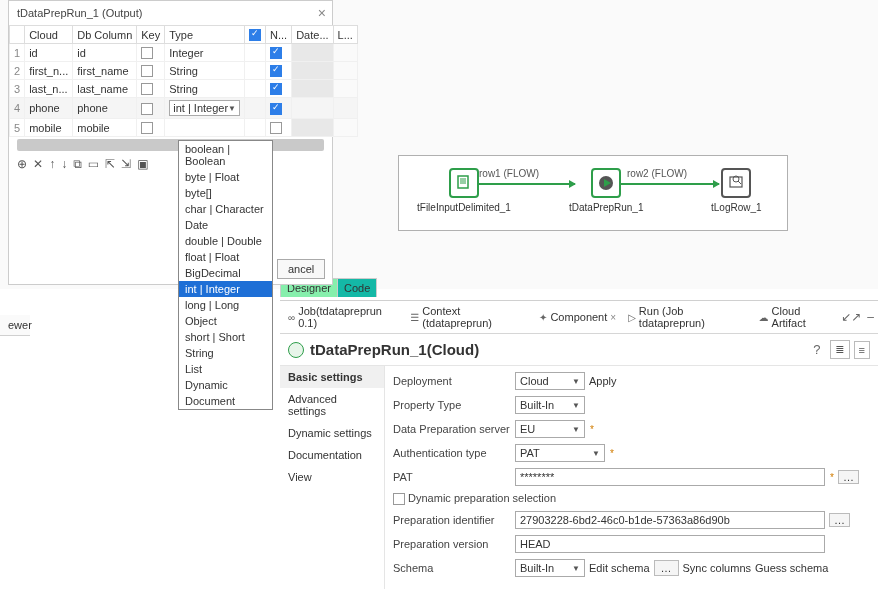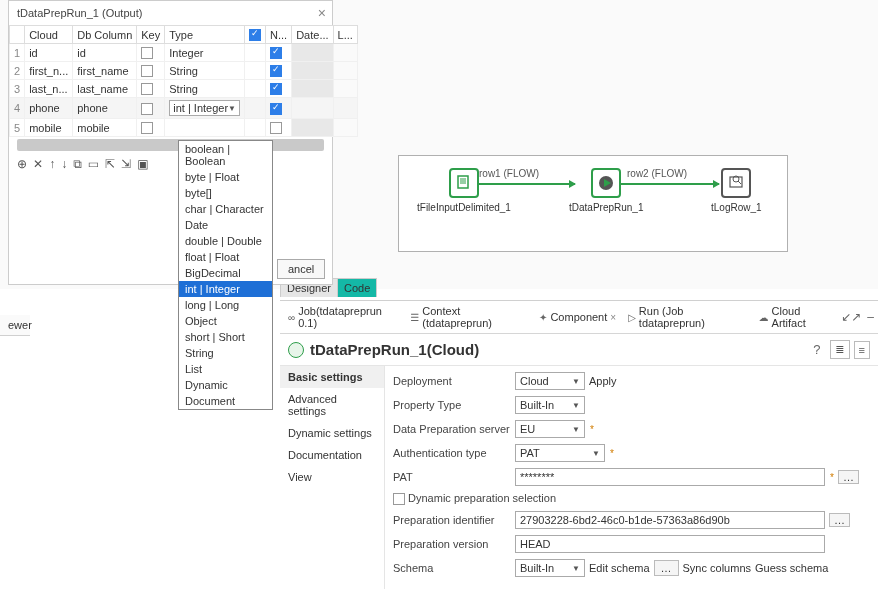--- a/index.html
+++ b/index.html
@@ -38,39 +38,39 @@
       position: absolute; left: 178px; top: 140px; width: 95px;
       background: #fff; border: 1px solid #888; z-index: 30; font-size: 11px;
     }
     .type-dropdown div { padding: 2px 6px; cursor: pointer; }
     .type-dropdown div.hl { background: #1e6fd6; color: #fff; }
 
     
     .footer-tab { position: absolute; left: 0; top: 315px; background: #fafafa; border-bottom: 1px solid #d0d0d0; padding: 4px 8px; font-size: 11px; width: 30px; text-align: left; }
 
     
-    .diagram { position: absolute; left: 398px; top: 155px; width: 390px; height: 97px; border: 1px solid #b0b0b0; background: #fff; z-index: 1; }
+    .diagram { position: absolute; left: 398px; top: 155px; width: 390px; height: 76px; border: 1px solid #b0b0b0; background: #fff; z-index: 1; }
     .node { position: absolute; text-align: center; }
     .node .icon-box { width: 30px; height: 30px; border: 2px solid #2e9e4a; border-radius: 4px; margin: 0 auto 4px; background: #fff; display: flex; align-items: center; justify-content: center; }
     .node .lbl { font-size: 10px; color: #333; white-space: nowrap; }
     .node1 { left: 18px; top: 12px; }
     .node2 { left: 170px; top: 12px; }
     .node3 { left: 312px; top: 12px; }
     .flow-line { position: absolute; top: 27px; height: 2px; background: #2e9e4a; }
     .flow-line::after { content: ""; position: absolute; right: -1px; top: -3px; border-left: 7px solid #2e9e4a; border-top: 4px solid transparent; border-bottom: 4px solid transparent; }
     .flow1 { left: 56px; width: 120px; }
     .flow2 { left: 208px; width: 112px; }
     .flow-lbl { position: absolute; top: 12px; font-size: 10px; color: #555; }
     .flbl1 { left: 80px; }
     .flbl2 { left: 228px; }
 
     
     .design-tabs { position: absolute; left: 280px; top: 282px; font-size: 11px; z-index: 2; }
     .design-tabs span { padding: 3px 6px; border: 1px solid #ccc; border-bottom: none; background: #14b8a6; margin-right: -1px; }
-    .design-tabs span.active { background: #e5e5e5; }
+    .design-tabs span.active { background: #86efac; }
 
     
     .lower-panel { position: absolute; left: 280px; top: 300px; right: 0; bottom: 0; border-top: 1px solid #d0d0d0; background: #fff; z-index: 1; }
     .lp-tabs { display: flex; align-items: center; padding: 2px 4px; border-bottom: 1px solid #d6d6d6; font-size: 11px; gap: 4px; }
     .lp-tab { padding: 2px 4px; display: flex; align-items: center; gap: 3px; cursor: pointer; }
     .lp-tab.active::after { content: " ×"; color: #888; font-size: 10px; }
     .lp-tab-icon { font-size: 10px; color: #666; }
     .lp-actions { margin-left: auto; display: flex; gap: 6px; font-size: 12px; color: #666; }
 
     .lp-header { display: flex; align-items: center; padding: 6px 8px; border-bottom: 1px solid #e5e5e5; }

